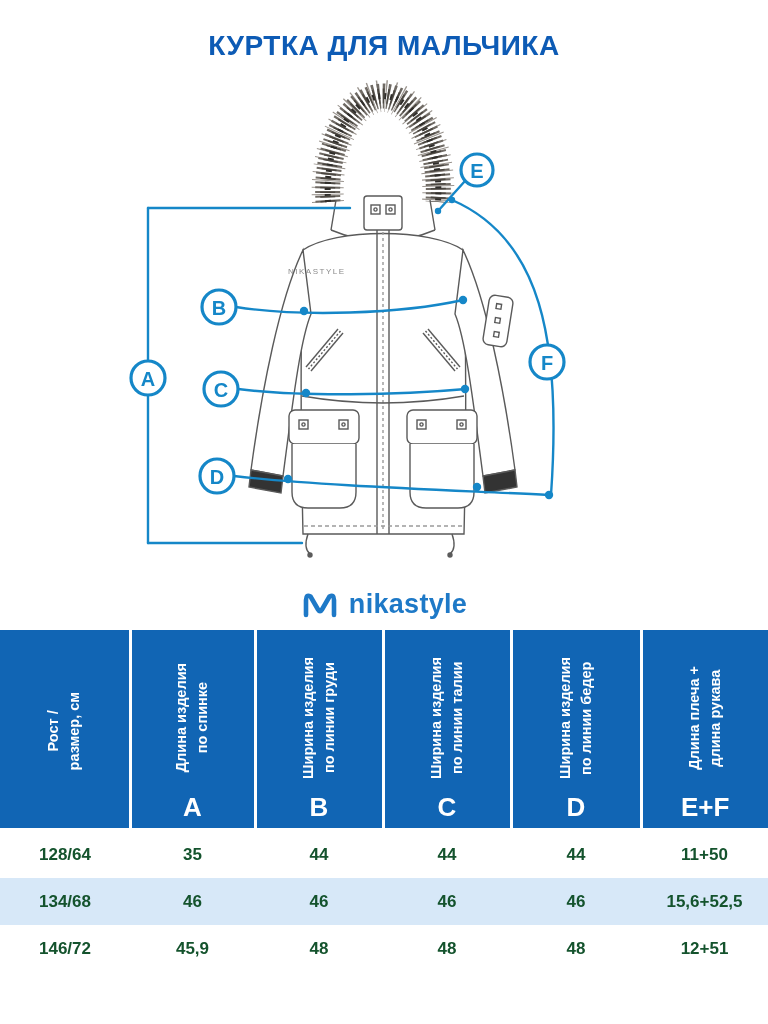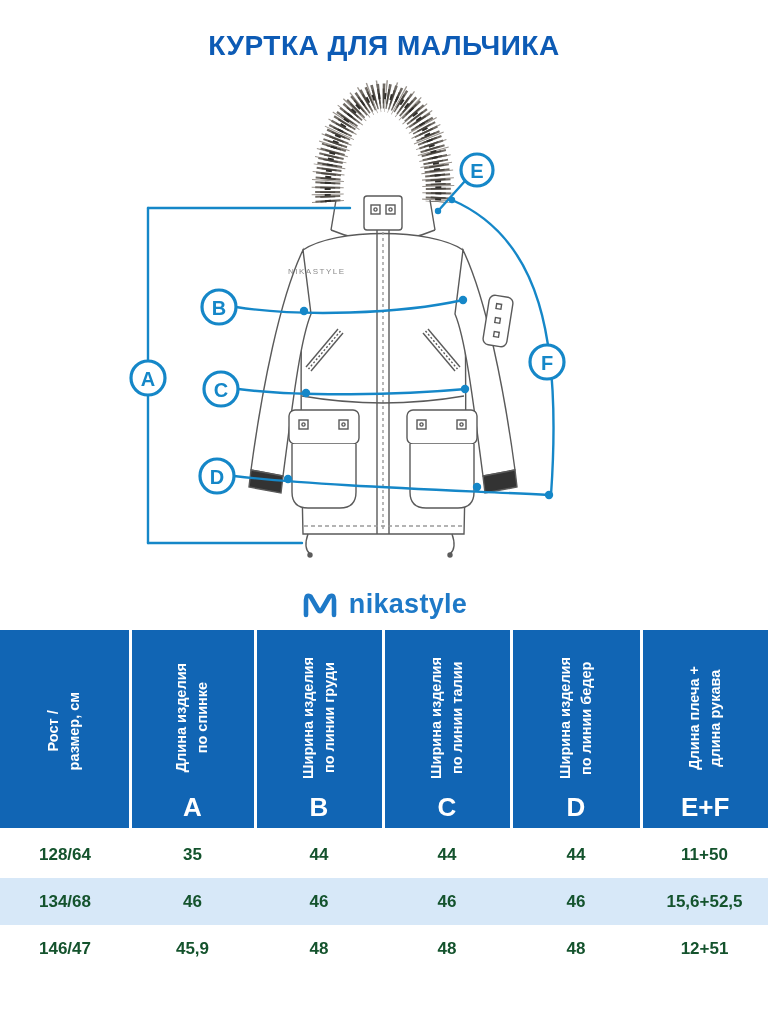--- a/index.html
+++ b/index.html
@@ -282,21 +282,21 @@
       </tr>
       <tr>
         <td>134/68</td>
         <td>46</td>
         <td>46</td>
         <td>46</td>
         <td>46</td>
         <td>15,6+52,5</td>
       </tr>
       <tr>
-        <td>146/47</td>
+        <td>146/72</td>
         <td>45,9</td>
         <td>48</td>
         <td>48</td>
         <td>48</td>
         <td>12+51</td>
       </tr>
     </tbody>
   </table>
 
 </div>

